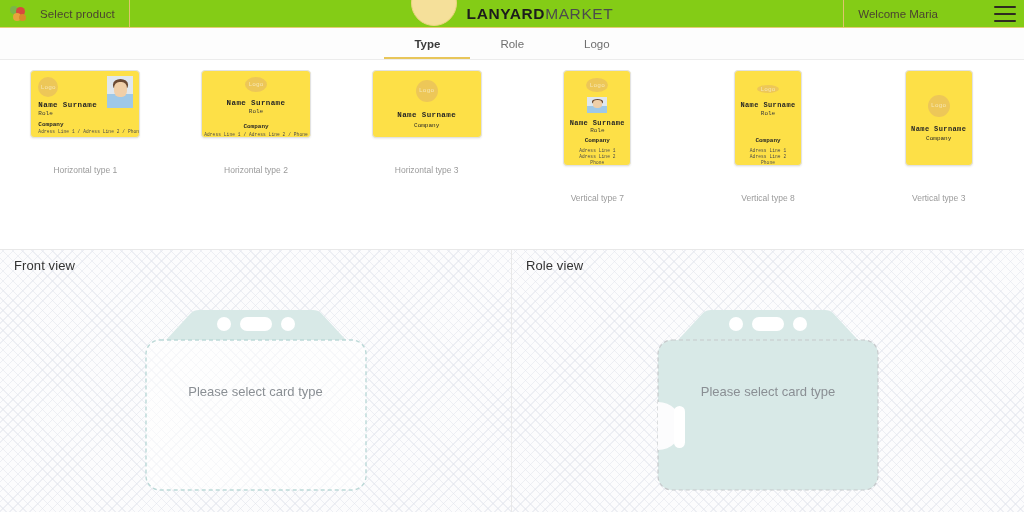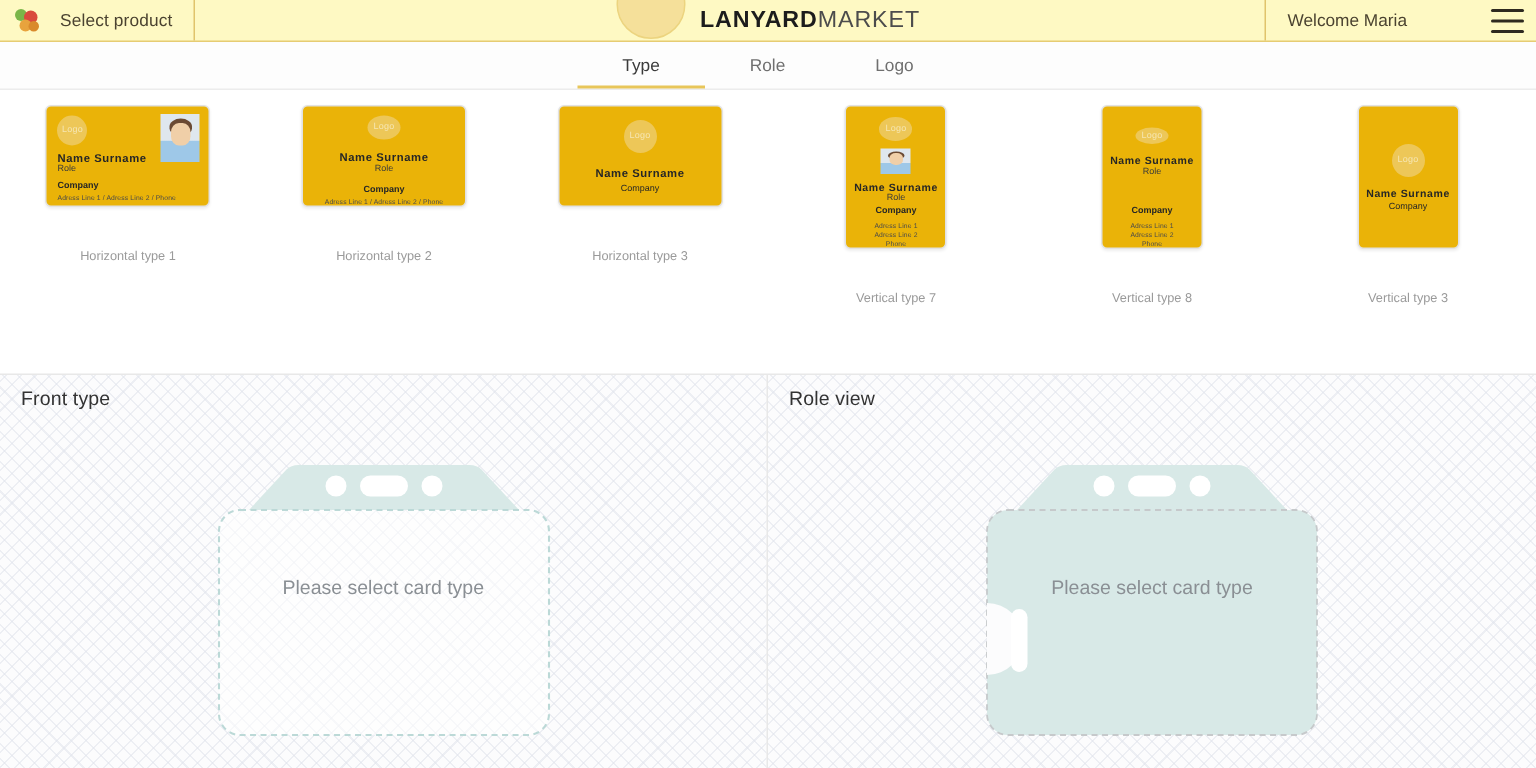--- a/index.html
+++ b/index.html
@@ -9,21 +9,21 @@
     height: 512px;
     overflow: hidden;
     font-family: "Liberation Sans", sans-serif;
     background: #ffffff;
   }
 
   
   .header {
     position: relative;
     height: 28px;
-    background: #fef9c3;
+    background: #84cc16;
     display: flex;
     align-items: flex-start;
     border-bottom: 1px solid #e6cc73;
   }
   .hdr-left {
     display: flex;
     align-items: center;
     height: 100%;
     padding: 0 14px 0 10px;
     border-right: 1px solid #e0c46c;
@@ -76,42 +76,43 @@
     gap: 0px;
   }
   .tab {
     font-size: 11.5px;
     color: #6f6f6f;
     padding: 8px 30px 7px;
     border-bottom: 2px solid transparent;
     margin-bottom: -1px;
     cursor: pointer;
   }
-  .tab.active { color: #3b3b3b; border-bottom-color: #e8c65a; }
+  .tab.active { color: #3b3b3b; border-bottom-color: #e8c65a; font-weight: bold; }
 
   
   .types {
     height: 190px;
     background: #ffffff;
     display: flex;
     align-items: flex-start;
     border-bottom: 1px solid #e8e8e8;
   }
   .type-cell {
     flex: 1 1 0;
     display: flex; flex-direction: column; align-items: center;
     padding-top: 10px;
   }
   .thumb {
-    background: #eab308;
+    background: #fde047;
     border: 1px solid #e2e2e2;
     border-radius: 4px;
     box-shadow: 0 1px 2px rgba(0,0,0,.07);
     position: relative;
     overflow: hidden;
+    font-family: Liberation Mono, monospace;
   }
   .thumb.h { width: 110px; height: 68px; }
   .thumb.v { width: 68px; height: 96px; }
   .caption { font-size: 8.5px; color: #9a9a9a; margin-top: 27px; }
 
   .logo-badge {
     border-radius: 50%;
     background: #edc758;
     color: #f6e6b2;
     display: flex; align-items: center; justify-content: center;
@@ -331,21 +332,21 @@
         <span class="cmp">Company</span>
       </div>
     </div>
     <div class="caption">Vertical type 3</div>
   </div>
 </div>
 
 <div class="previews">
 
   <div class="pane left">
-    <div class="pane-title">Front type</div>
+    <div class="pane-title">Front view</div>
     <div class="holder">
       <svg viewBox="0 0 300 210" xmlns="http://www.w3.org/2000/svg">
 
         <path d="M60 52 L85 25 Q88 22 93 22 L207 22 Q212 22 215 25 L240 52 Z" fill="#d8e9e7"></path>
         <circle cx="118" cy="36" r="7" fill="#ffffff"></circle>
         <circle cx="182" cy="36" r="7" fill="#ffffff"></circle>
         <rect x="134" y="29" width="32" height="14" rx="7" fill="#ffffff"></rect>
 
         <rect x="40" y="52" width="220" height="150" rx="14" ry="14" fill="#ffffff" fill-opacity="0.55" stroke="#bcd9d7" stroke-width="1.4" stroke-dasharray="4 3"></rect>
       </svg>

